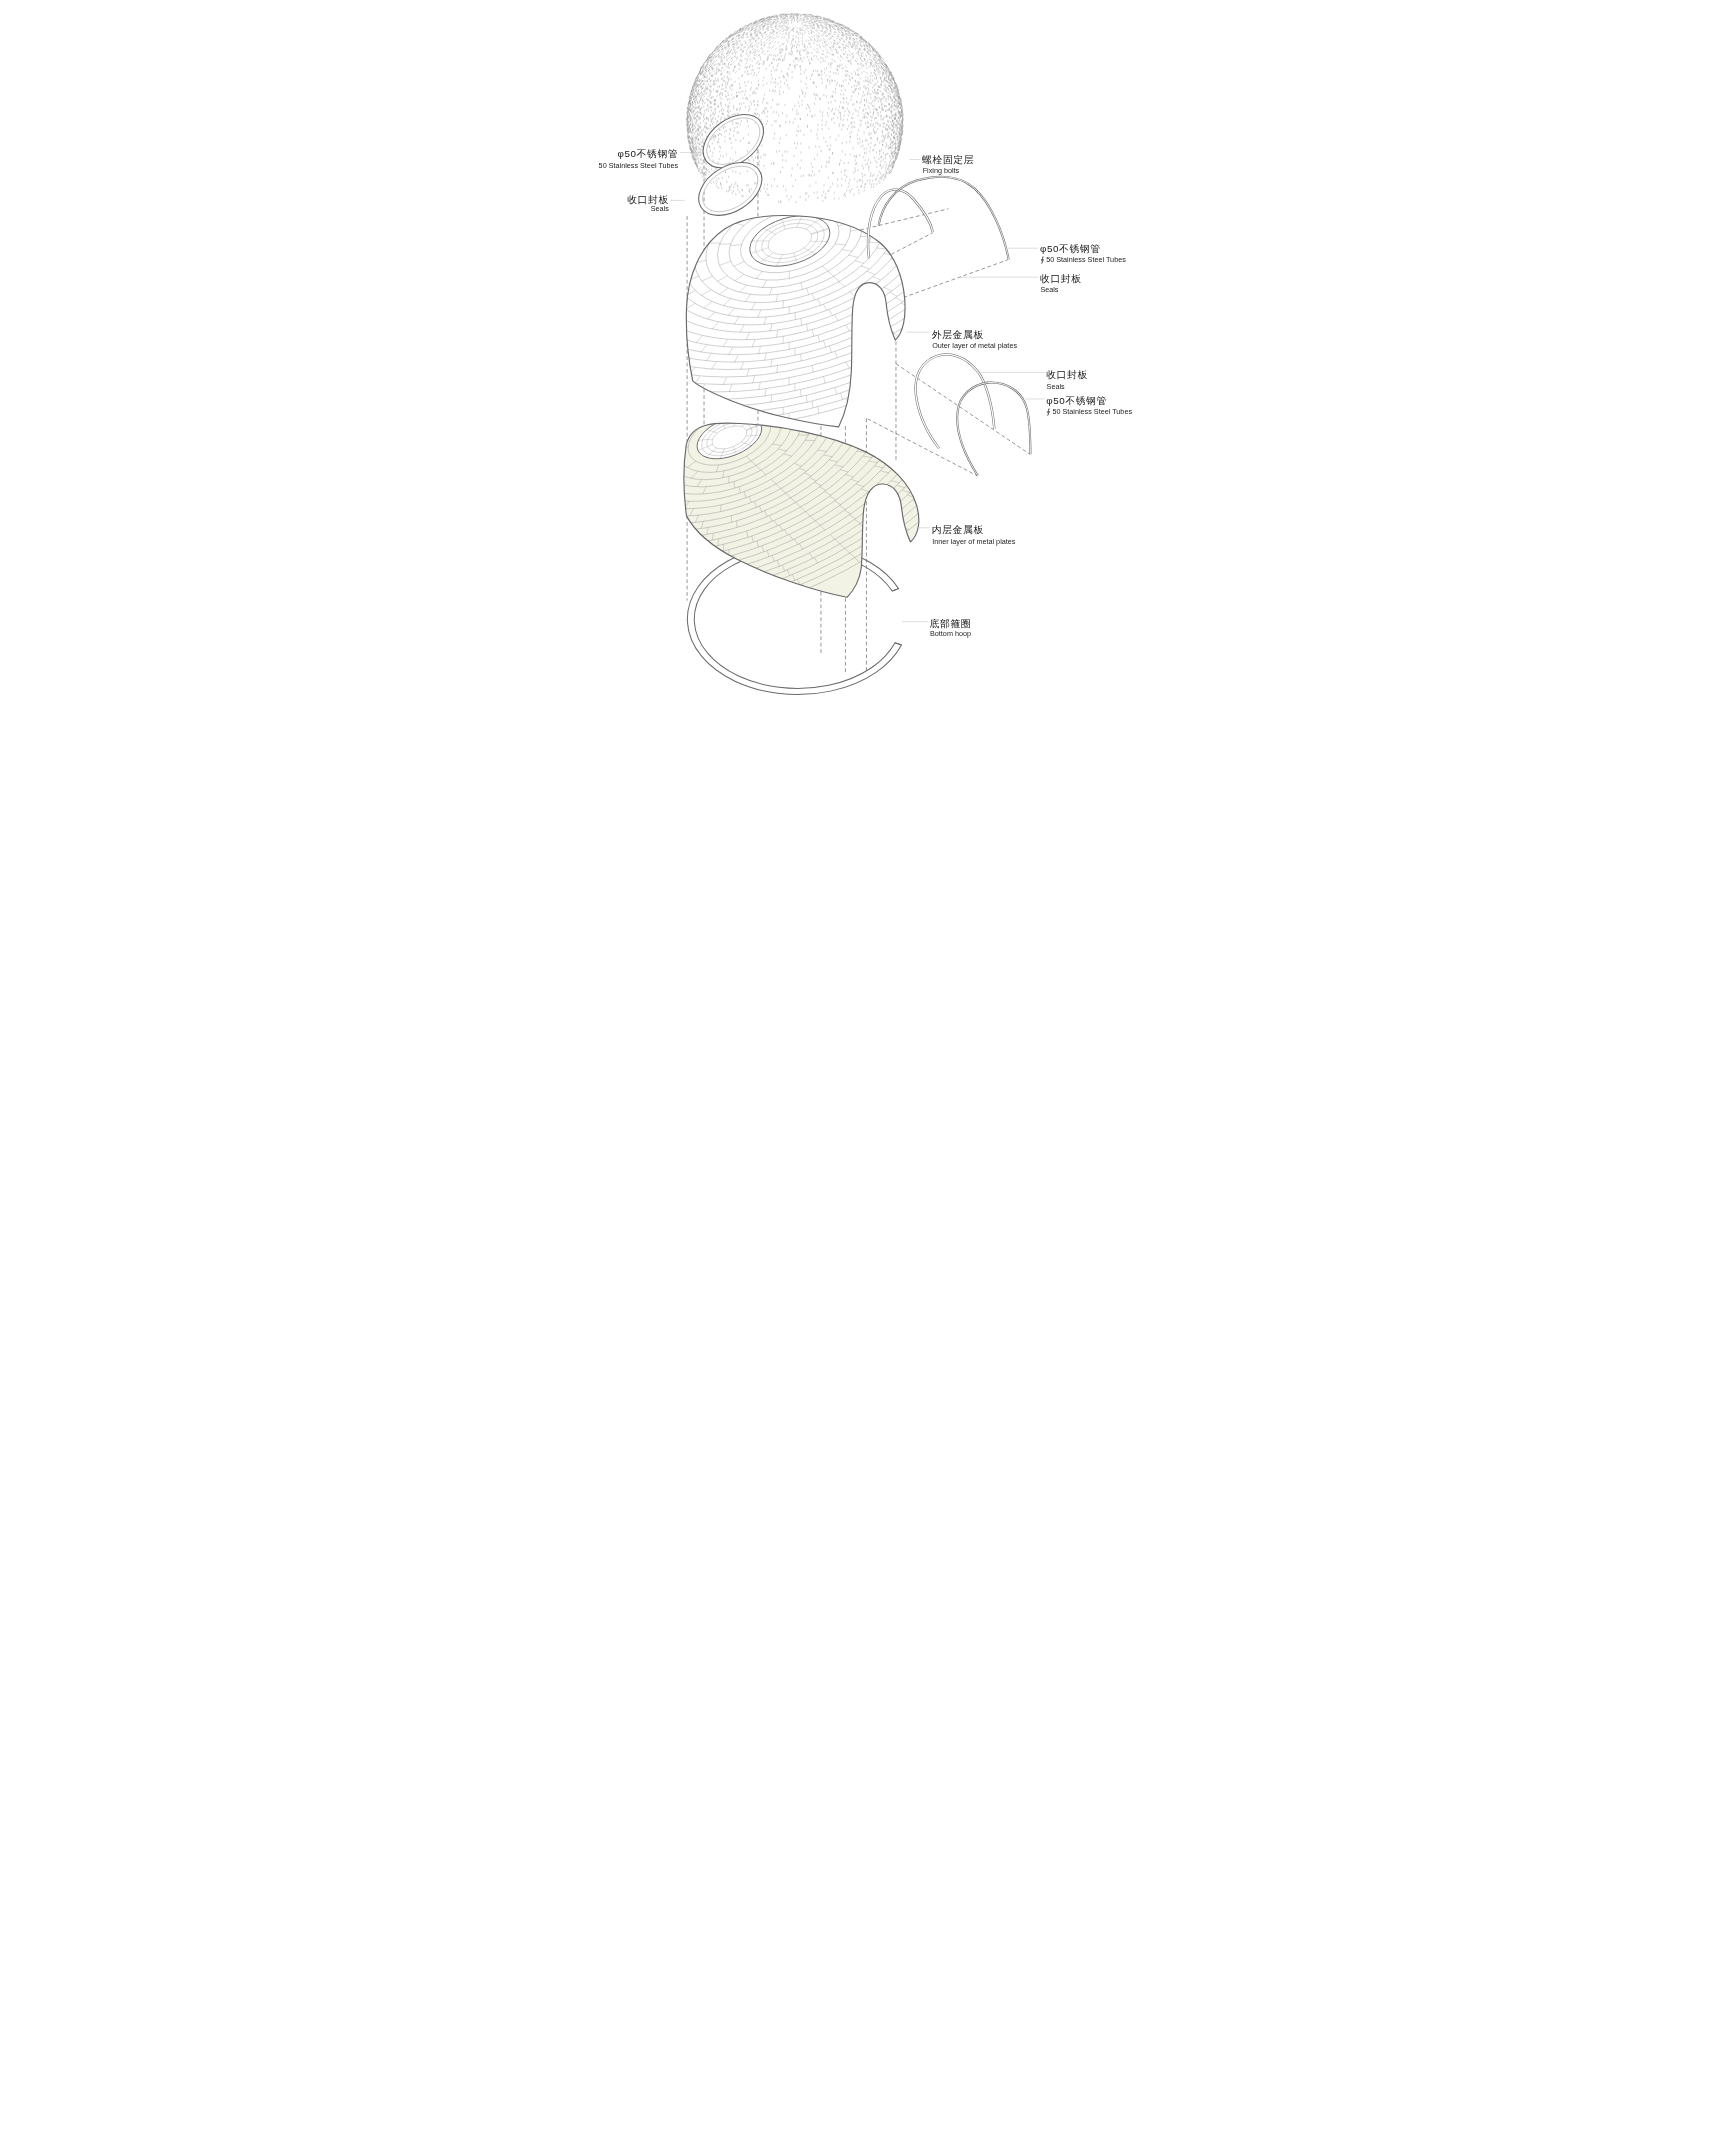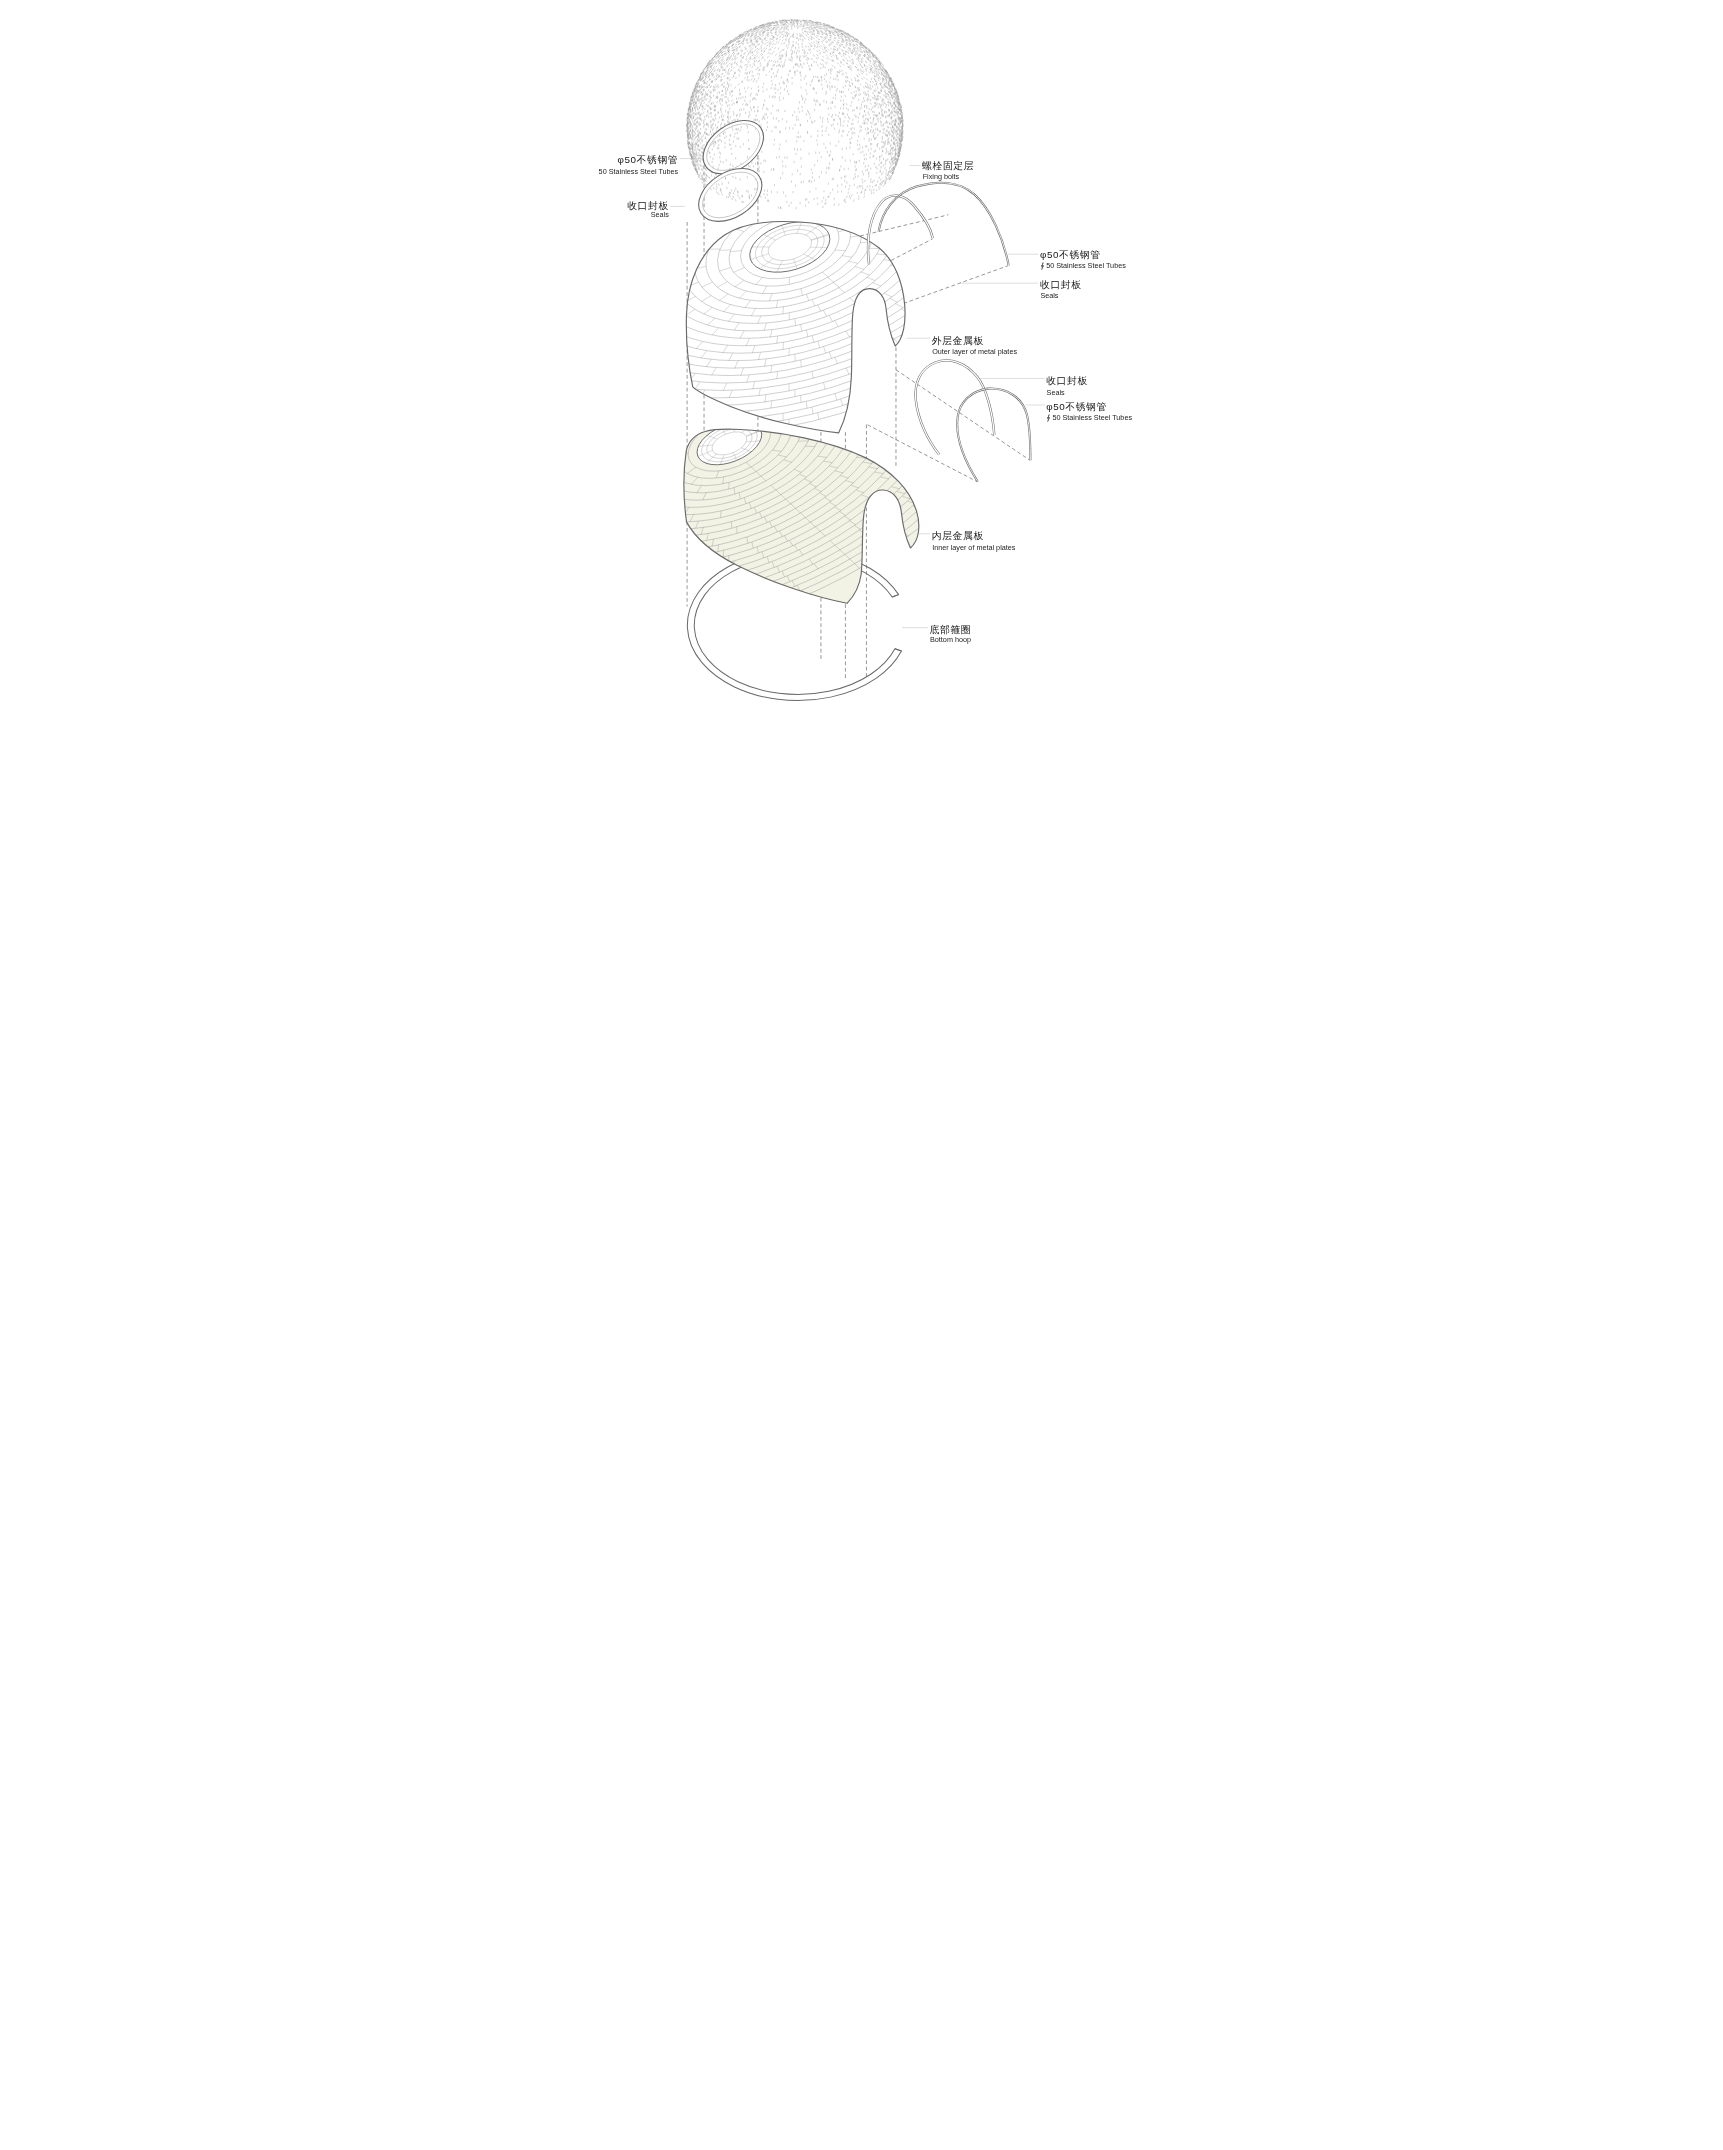--- a/index.html
+++ b/index.html
@@ -1,16 +1,16 @@
 <!DOCTYPE html>
 <html style="font-size:7.2px"><head>
 <meta charset="utf-8">
 <style>
   html,body{margin:0;padding:0;background:#fff;}
-  .stage{position:relative;width:557px;height:694px;background:#fff;overflow:hidden;margin:12px auto;}
+  .stage{position:relative;width:557px;height:694px;background:#fff;overflow:hidden;margin:6px auto;}
   .stage svg{position:absolute;left:0;top:0;width:100%;height:100%;}
   text{font-family:"Liberation Sans","DejaVu Sans",sans-serif;}
   .zh{font-size:68px;fill:#161616;letter-spacing:4px;}
   .en{font-size:50px;fill:#1d1d1d;}
 </style>
 </head>
 <body>
 
 <div class="stage">
 <svg viewBox="0 0 3840 4791">

